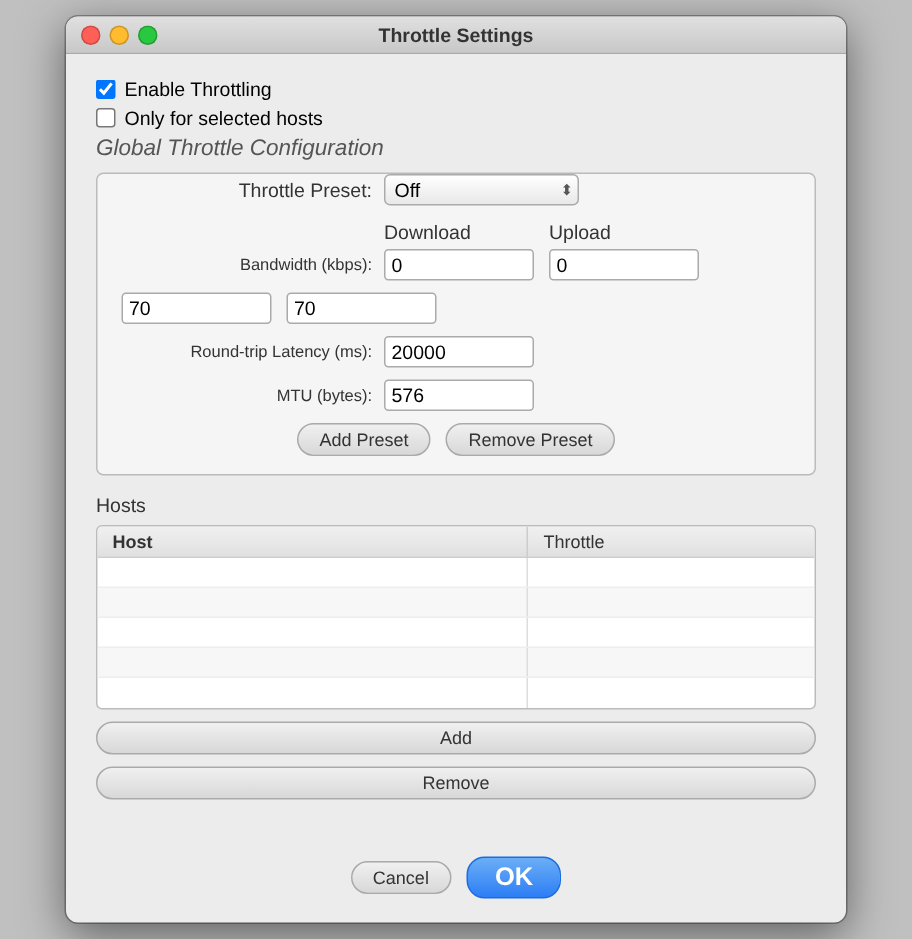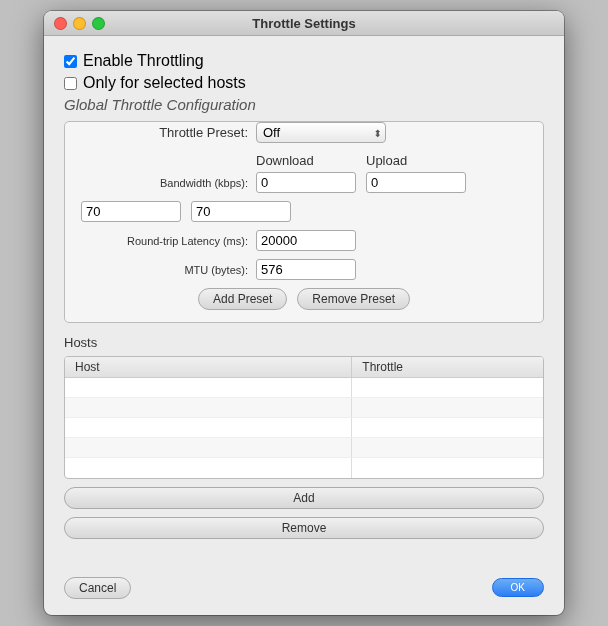--- a/index.html
+++ b/index.html
@@ -68,21 +68,21 @@
       gap: 6px;
       margin-bottom: 4px;
     }
 
     .checkbox-row input[type="checkbox"] {
       width: 13px;
       height: 13px;
     }
 
     .checkbox-label {
-      font-size: 16px;
+      font-size: 13px;
       color: #000;
     }
 
     .section-label {
       font-size: 15px;
       color: #555;
       margin-bottom: 8px;
       margin-top: 4px;
       font-style: italic;
     }
@@ -195,23 +195,23 @@
       color: #333;
       cursor: pointer;
     }
 
     .btn-primary {
       background: linear-gradient(to bottom, #6baef6, #2d7ef5);
       border: 1px solid #1a6de0;
       color: #fff;
       border-radius: 12px;
       padding: 3px 18px;
-      font-size: 10px;
+      font-size: 17px;
       cursor: pointer;
-      font-weight: normal;
+      font-weight: bold;
     }
 
     .hosts-section {
       margin-bottom: 12px;
     }
 
     .hosts-label {
       font-size: 13px;
       color: #333;
       margin-bottom: 6px;
@@ -234,20 +234,21 @@
       border-bottom: 1px solid #ccc;
       padding: 3px 10px;
       text-align: left;
       font-size: 12px;
       font-weight: normal;
       color: #333;
     }
 
     .hosts-table th:first-child {
       border-right: 1px solid #ccc;
+      font-weight: bold;
     }
 
     .hosts-table td {
       padding: 0;
       height: 20px;
       border-bottom: 1px solid #eee;
     }
 
     .hosts-table td:first-child {
       border-right: 1px solid #ddd;
@@ -265,21 +266,21 @@
     .hosts-buttons {
       display: flex;
       justify-content: center;
       gap: 8px;
       margin-top: 8px;
       flex-direction: column;
     }
 
     .bottom-bar {
       display: flex;
-      justify-content: space-between;
+      justify-content: center;
       gap: 10px;
       padding: 10px 20px 16px 20px;
       align-items: center;
     }
   </style>
 </head>
 <body>
 
 <div class="window">
 

